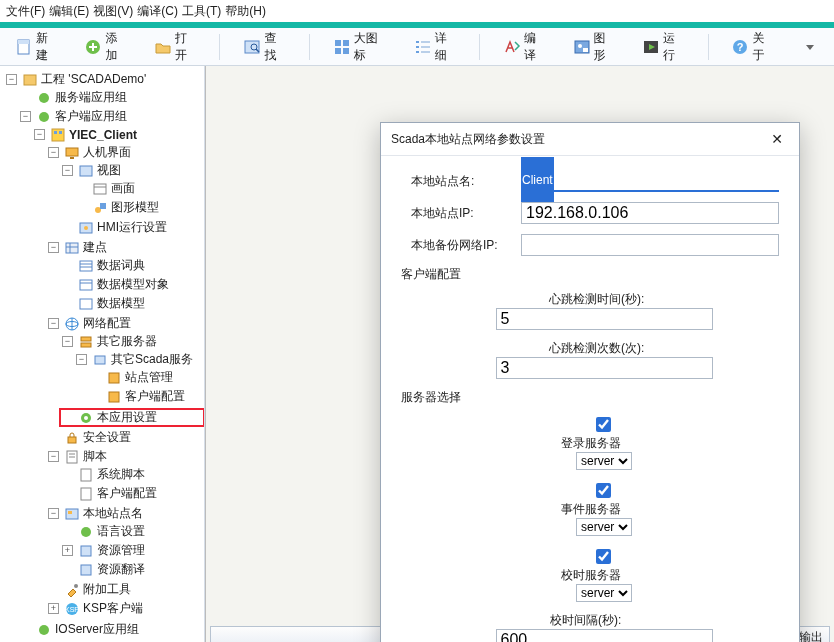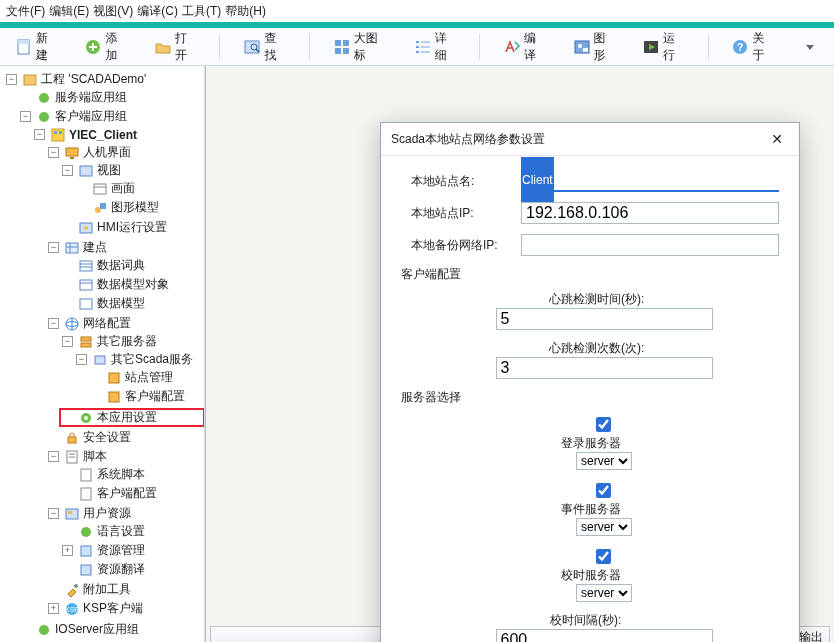--- a/index.html
+++ b/index.html
@@ -469,21 +469,21 @@
                   </li>
                   <li class="node">
                     <div class="row">
                         <span class="expander">−</span>
                         <span class="nico">
                           <svg width="16" height="16">
                             <rect x="2" y="3" width="12" height="10" fill="#cfe1f7" stroke="#5a88c7"></rect>
                             <rect x="4" y="5" width="4" height="3" fill="#f7b94a"></rect>
                           </svg>
                         </span>
-                        <span class="lbl">用户资源</span>
+                        <span class="lbl">本地站点名</span>
                       </div>
                     <ul class="tree">
                       <li class="node">
                           <div class="row">
                             <span class="expander empty"></span>
                             <span class="nico">
                               <svg width="16" height="16">
                                 <circle cx="8" cy="8" r="5" fill="#6fbf4b"></circle>
                               </svg>
                             </span>

